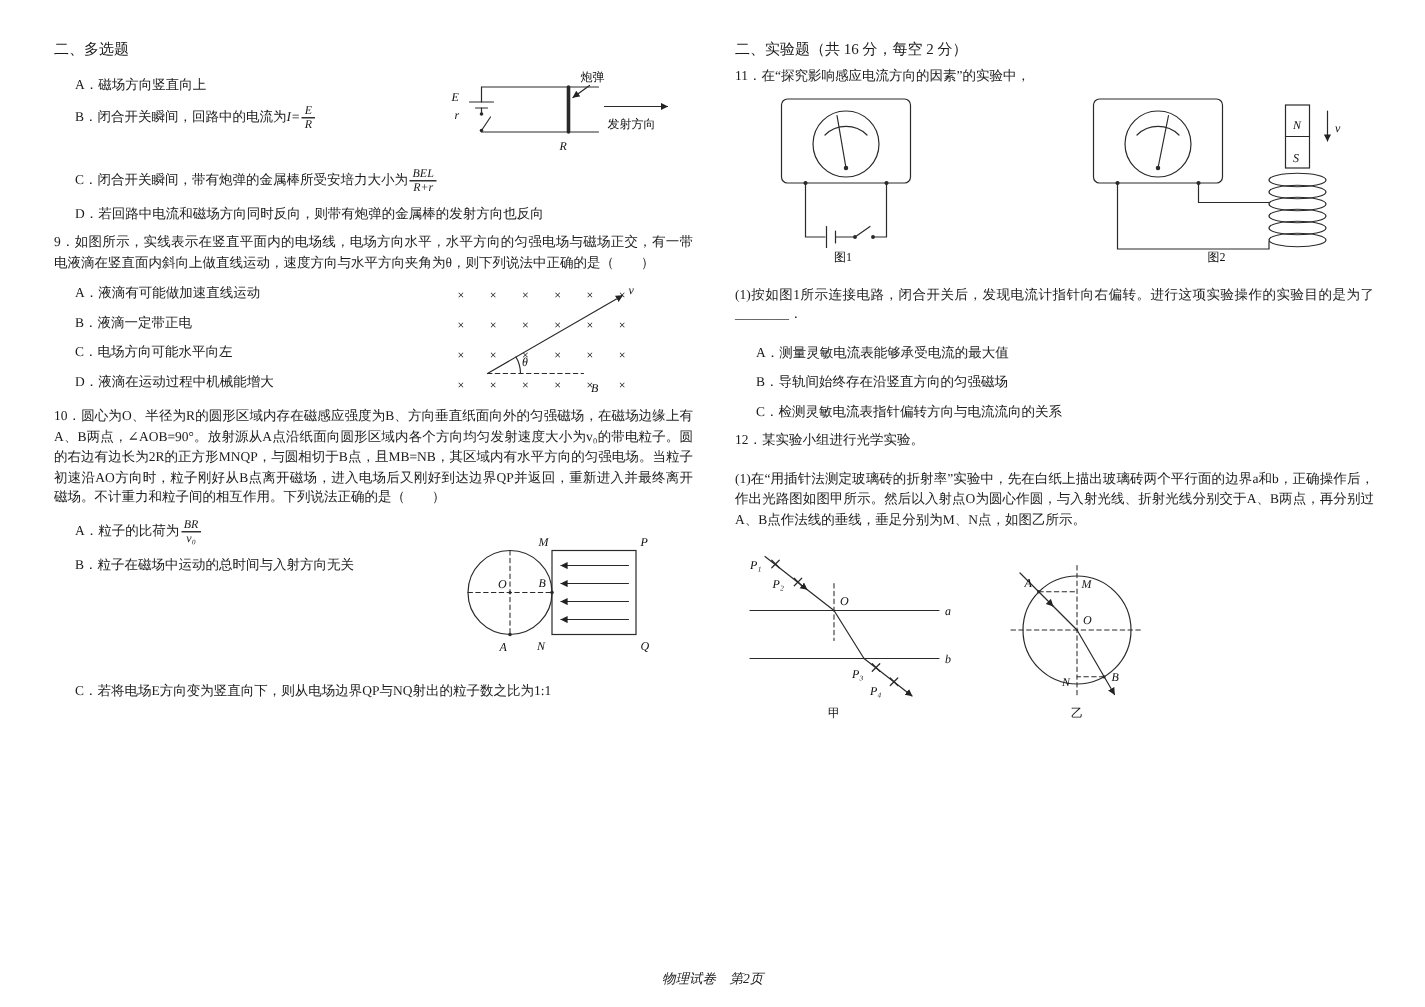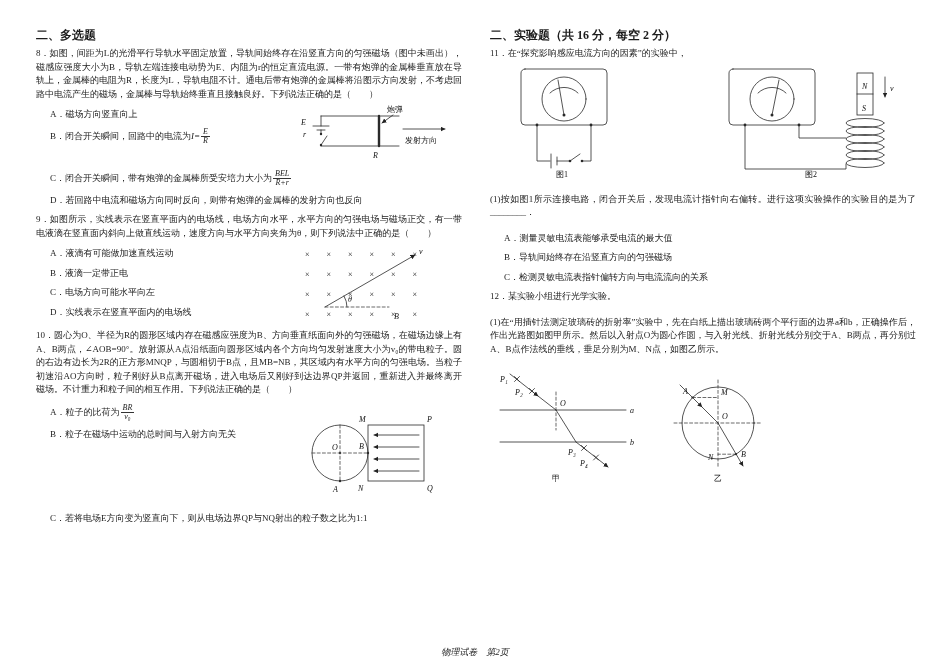--- a/index.html
+++ b/index.html
@@ -5,21 +5,21 @@
   * { margin:0; padding:0; box-sizing:border-box; }
   html,body { background:#ffffff; }
   body {
     width:950px; height:671px;
     font-family:"Liberation Serif","DejaVu Serif",serif;
     color:#1c1c1c; overflow:hidden;
   }
   .page { width:950px; height:671px; padding:26px 34px 10px 36px; position:relative; }
   .columns { display:flex; gap:28px; align-items:flex-start; }
   .col { width:426px; font-size:9px; line-height:1.5; text-align:justify; }
-  .section { font-size:12px; font-weight:bold; margin-bottom:3px; }
+  .section { font-size:10px; font-weight:normal; margin-bottom:3px; }
   .question { margin-bottom:4px; }
   .stem { margin-bottom:1px; }
   .para { margin:12px 0; }
   .opt { padding-left:14px; margin:6px 0; }
   .optrow { display:flex; align-items:flex-start; }
   .optcol { flex:1 1 auto; min-width:0; }
   .fig { flex:0 0 auto; display:block; }
   .figcenter { display:block; margin:2px auto 3px; }
   .figpair { display:flex; gap:10px; justify-content:flex-start; margin:3px 0 2px; }
   .it { font-style:italic; }
@@ -39,21 +39,20 @@
 </head>
 <body>
 
 <div class="page">
   <div class="columns">
 
     <div class="col">
       <div class="section">二、多选题</div>
 
       <div class="question">
-        <p class="stem">8．如图，间距为L的光滑平行导轨水平固定放置，导轨间始终存在沿竖直方向的匀强磁场（图中未画出），磁感应强度大小为B，导轨左端连接电动势为E、内阻为r的恒定直流电源。一带有炮弹的金属棒垂直放在导轨上，金属棒的电阻为R，长度为L，导轨电阻不计。通电后带有炮弹的金属棒将沿图示方向发射，不考虑回路中电流产生的磁场，金属棒与导轨始终垂直且接触良好。下列说法正确的是（　　）</p>
         <div class="optrow">
           <div class="optcol">
             <p class="opt">A．磁场方向竖直向上</p>
             <p class="opt"><span>B．闭合开关瞬间，回路中的电流为</span><span class="it">I=</span><span class="frac">
                   <span class="num">E</span>
                   <span class="den">R</span>
                 </span></p>
           </div>
           <svg class="fig" width="175" height="62" viewBox="0 0 175 62">
             <defs>
@@ -87,21 +86,21 @@
         <p class="opt">D．若回路中电流和磁场方向同时反向，则带有炮弹的金属棒的发射方向也反向</p>
       </div>
 
       <div class="question">
         <p class="stem">9．如图所示，实线表示在竖直平面内的电场线，电场方向水平，水平方向的匀强电场与磁场正交，有一带电液滴在竖直面内斜向上做直线运动，速度方向与水平方向夹角为θ，则下列说法中正确的是（　　）</p>
         <div class="optrow">
           <div class="optcol">
             <p class="opt">A．液滴有可能做加速直线运动</p>
             <p class="opt">B．液滴一定带正电</p>
             <p class="opt">C．电场方向可能水平向左</p>
-            <p class="opt">D．实线表示在竖直平面内的电场线</p>
+            <p class="opt">D．液滴在运动过程中机械能增大</p>
           </div>
           <svg class="fig" width="165" height="80" viewBox="0 0 165 80">
             <defs>
                 <marker id="a9" markerWidth="7" markerHeight="7" refX="5.5" refY="3" orient="auto">
                   <path d="M0,0 L6,3 L0,6 Z" fill="#222"></path>
                 </marker>
               </defs>
             <text x="8" y="16" letter-spacing="17">××××××</text>
             <text x="8" y="36" letter-spacing="17">××××××</text>
             <text x="8" y="56" letter-spacing="17">××××××</text>

